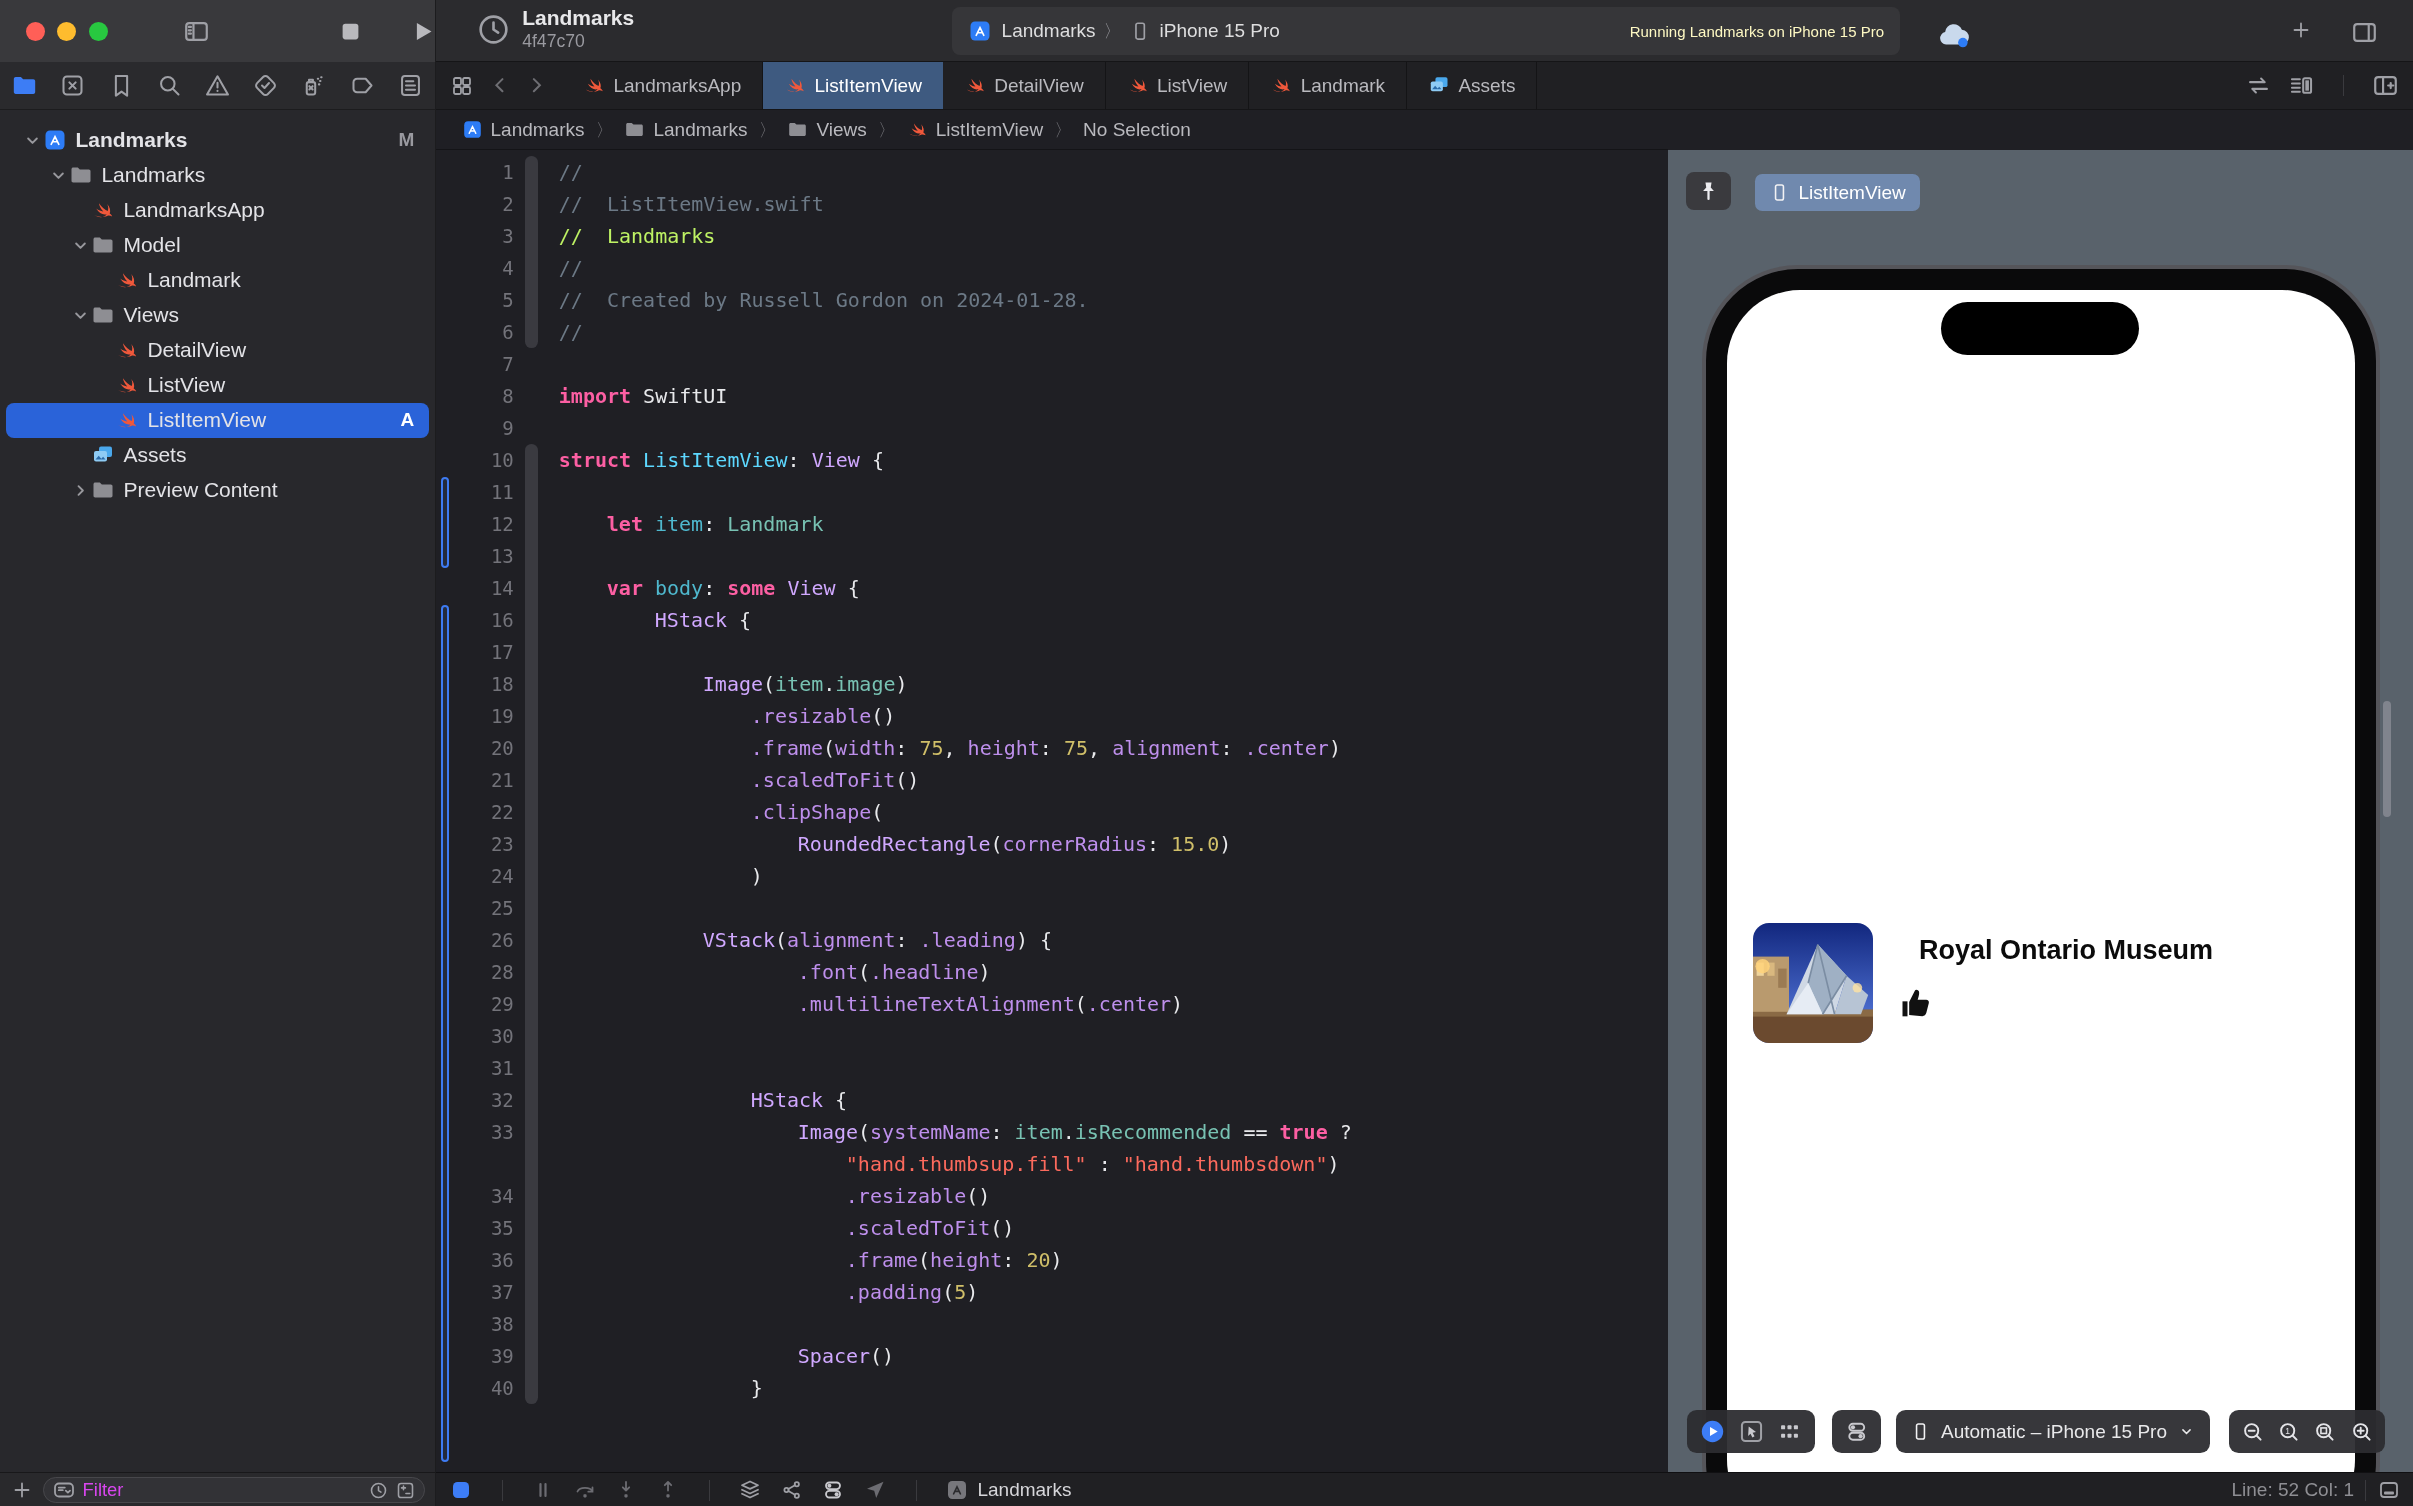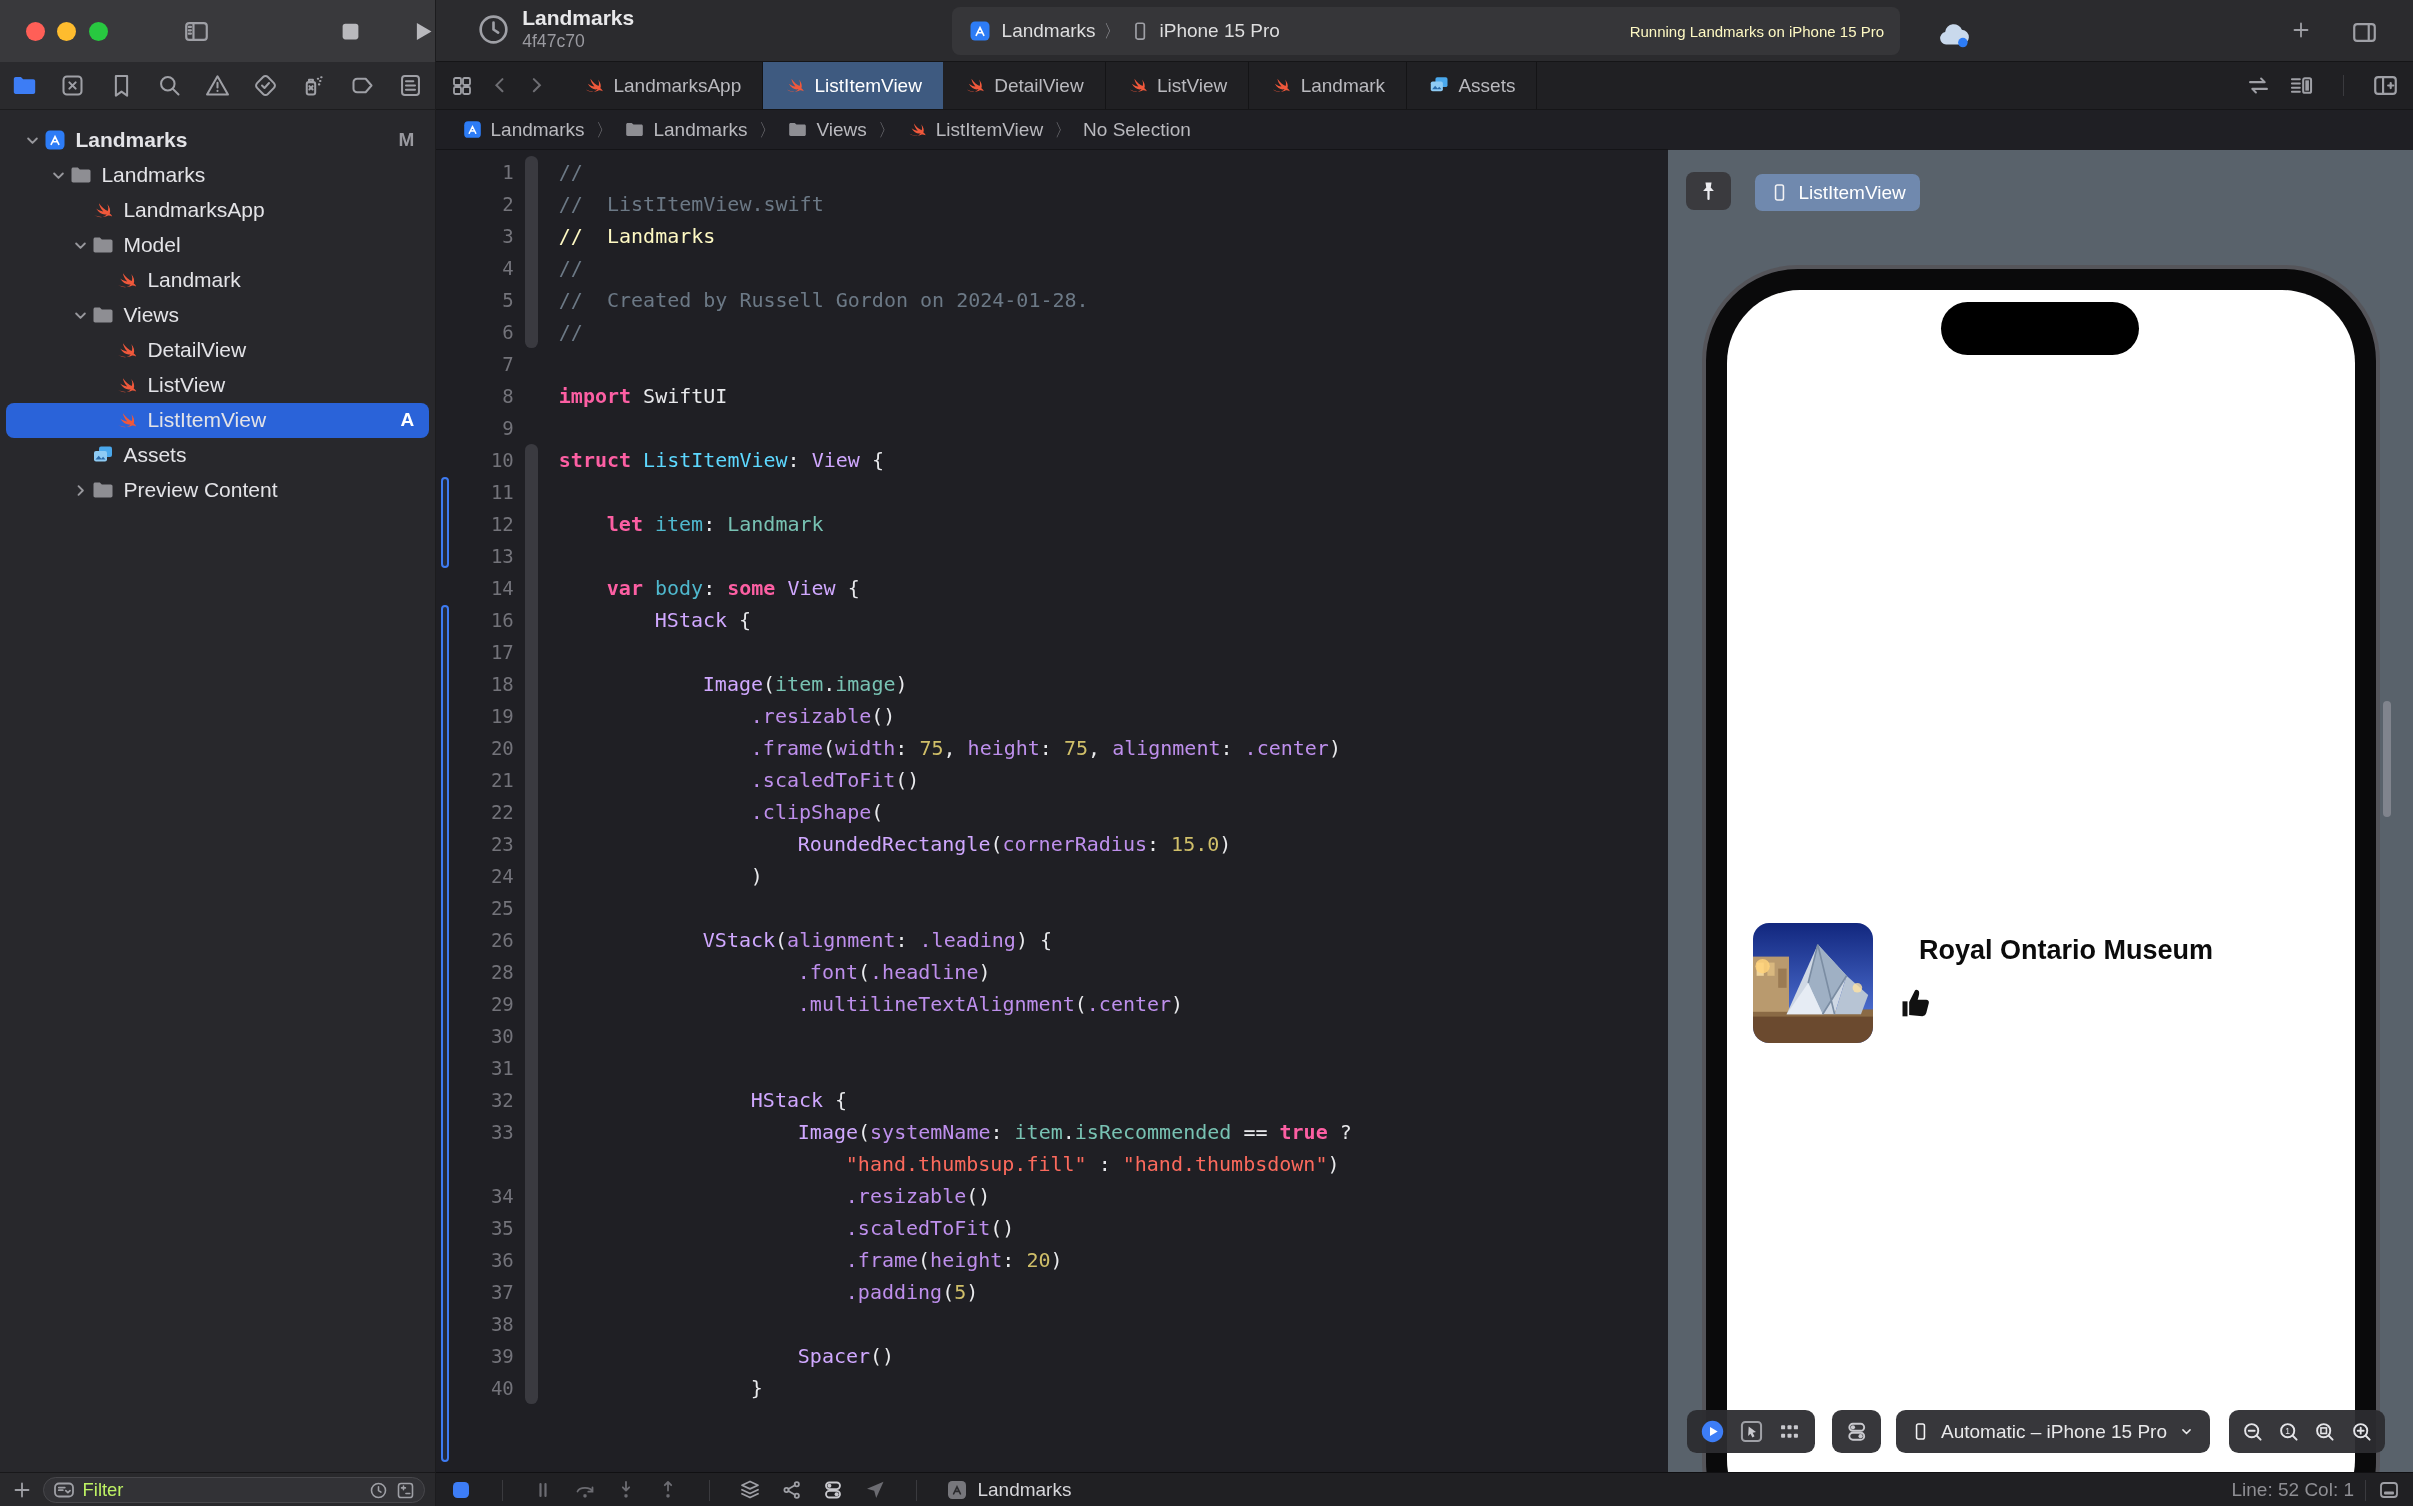--- a/index.html
+++ b/index.html
@@ -41,21 +41,21 @@
   .srow { position:relative; height:35px; display:flex; align-items:center; margin:0 6.4px; border-radius:8px; }
   .srow.sel { background:#2a63d9; }
   .srow .lbl { font-size:21px; color:#e3e3e7; margin-left:8px; white-space:nowrap; }
   .srow .badge { position:absolute; right:14.4px; font-size:19px; color:#9a9aa0; font-weight:bold; }
   .srow.sel .badge { color:#fff; }
   .chev-slot { width:21px; height:21px; display:flex; align-items:center; justify-content:center; }
 
   
   #filterbar { left:0; top:1472px; width:436px; height:35px; background:#29292c; border-top:0.8px solid #18181a; border-right:0.8px solid #1c1c1e; display:flex; align-items:center; padding:0 9.6px; }
   #filter-field { flex:1; height:25.5px; margin-left:9.6px; background:#323236; border:0.8px solid #47474b; border-radius:12.8px; display:flex; align-items:center; padding:0 8px; }
-  #filter-field .ph { font-size:18.4px; color:#bef264; margin-left:6.4px; flex:1; }
+  #filter-field .ph { font-size:18.4px; color:#d946ef; margin-left:6.4px; flex:1; }
 
   
   #editor { left:436px; top:150px; width:1232px; height:1322px; background:#1f1f24; overflow:hidden; padding-top:5.6px; }
   .crow { display:flex; align-items:center; height:32px; }
   .ln { width:89px; text-align:right; padding-right:11.2px; font-family:"DejaVu Sans Mono", monospace; font-size:19px; color:#73737a; flex:none; }
   .rib { width:12.8px; height:32px; flex:none; }
   .rib.on { background:#3a3a40; }
   .rib.rtop { border-radius:6.4px 6.4px 0 0; }
   .rib.rbot { border-radius:0 0 6.4px 6.4px; }
   .ctext { font-family:"DejaVu Sans Mono", monospace; font-size:20px; white-space:pre; margin-left:21px; }
@@ -523,21 +523,21 @@
           <span class="ctext" style="padding-left: 0px;"><span style="color: rgb(108, 121, 134);">//</span></span>
         </div>
         <div class="crow">
           <span class="ln">2</span>
           <span class="rib on"></span>
           <span class="ctext" style="padding-left: 0px;"><span style="color: rgb(108, 121, 134);">//  ListItemView.swift</span></span>
         </div>
         <div class="crow">
           <span class="ln">3</span>
           <span class="rib on"></span>
-          <span class="ctext" style="padding-left: 0px;"><span style="color: #fef9c3;">//  Landmarks</span></span>
+          <span class="ctext" style="padding-left: 0px;"><span style="color: #bef264;">//  Landmarks</span></span>
         </div>
         <div class="crow">
           <span class="ln">4</span>
           <span class="rib on"></span>
           <span class="ctext" style="padding-left: 0px;"><span style="color: rgb(108, 121, 134);">//</span></span>
         </div>
         <div class="crow">
           <span class="ln">5</span>
           <span class="rib on"></span>
           <span class="ctext" style="padding-left: 0px;"><span style="color: rgb(108, 121, 134);">//  Created by Russell Gordon on 2024-01-28.</span></span>

